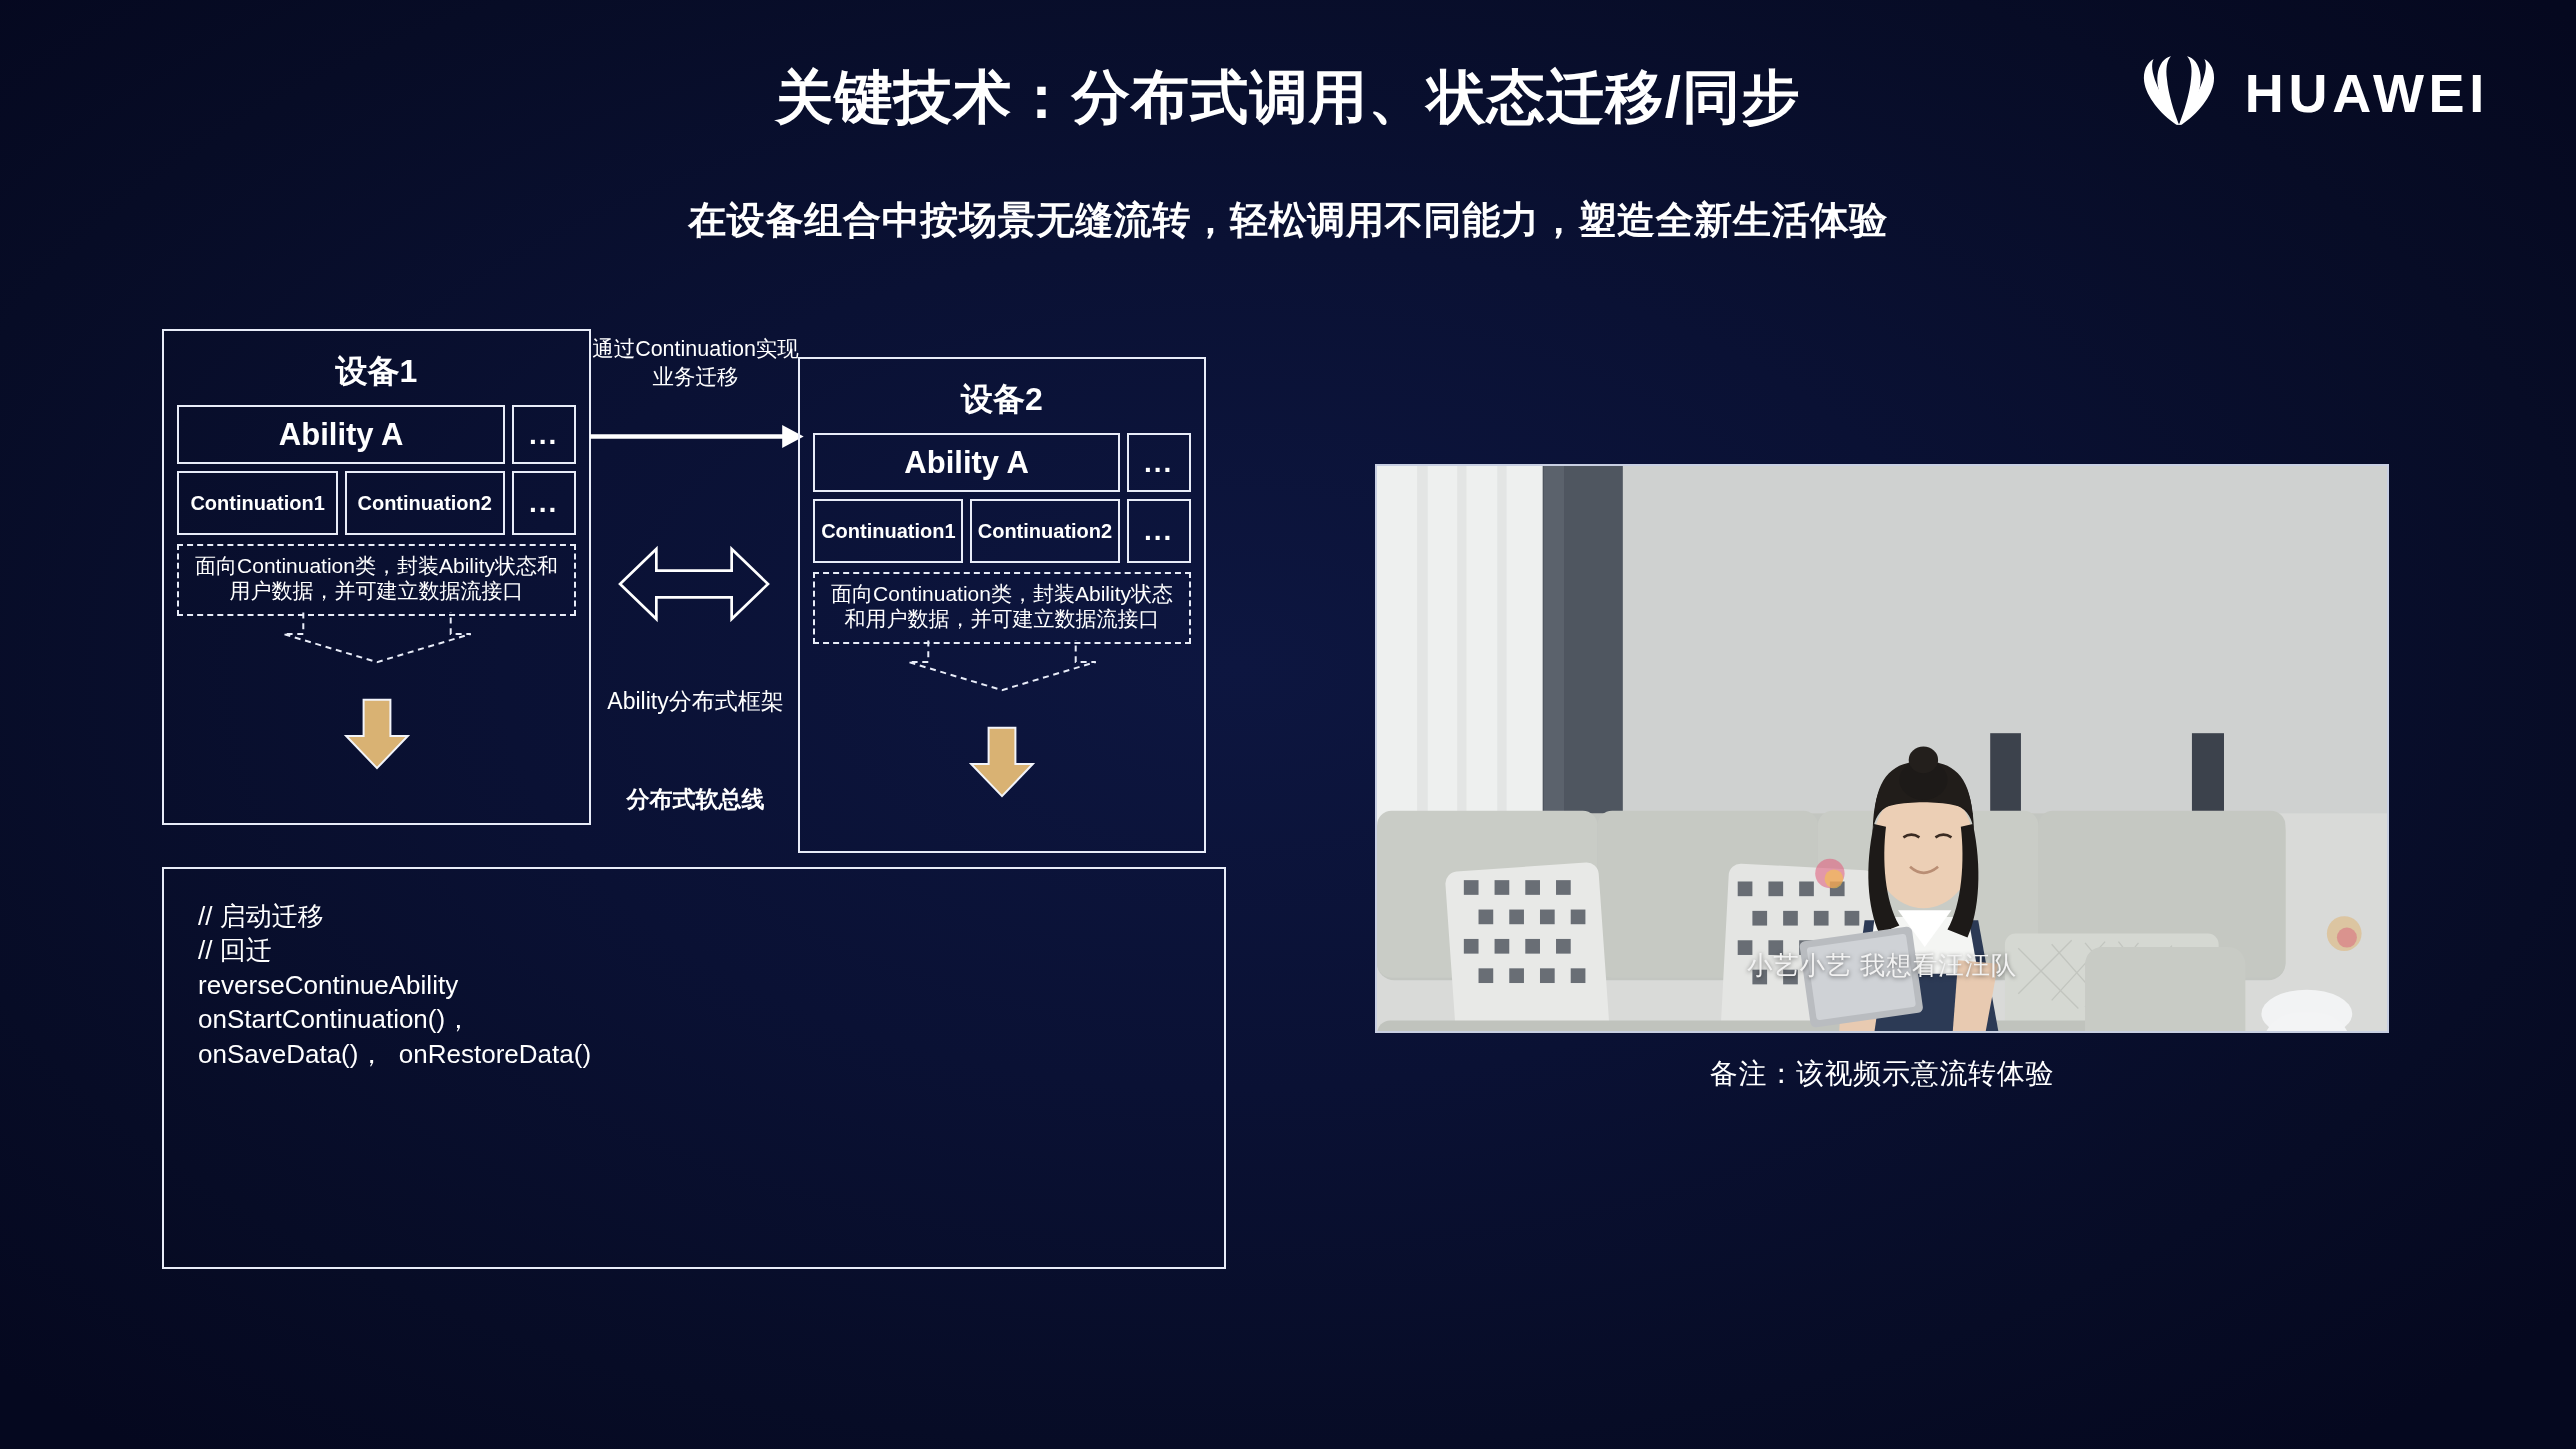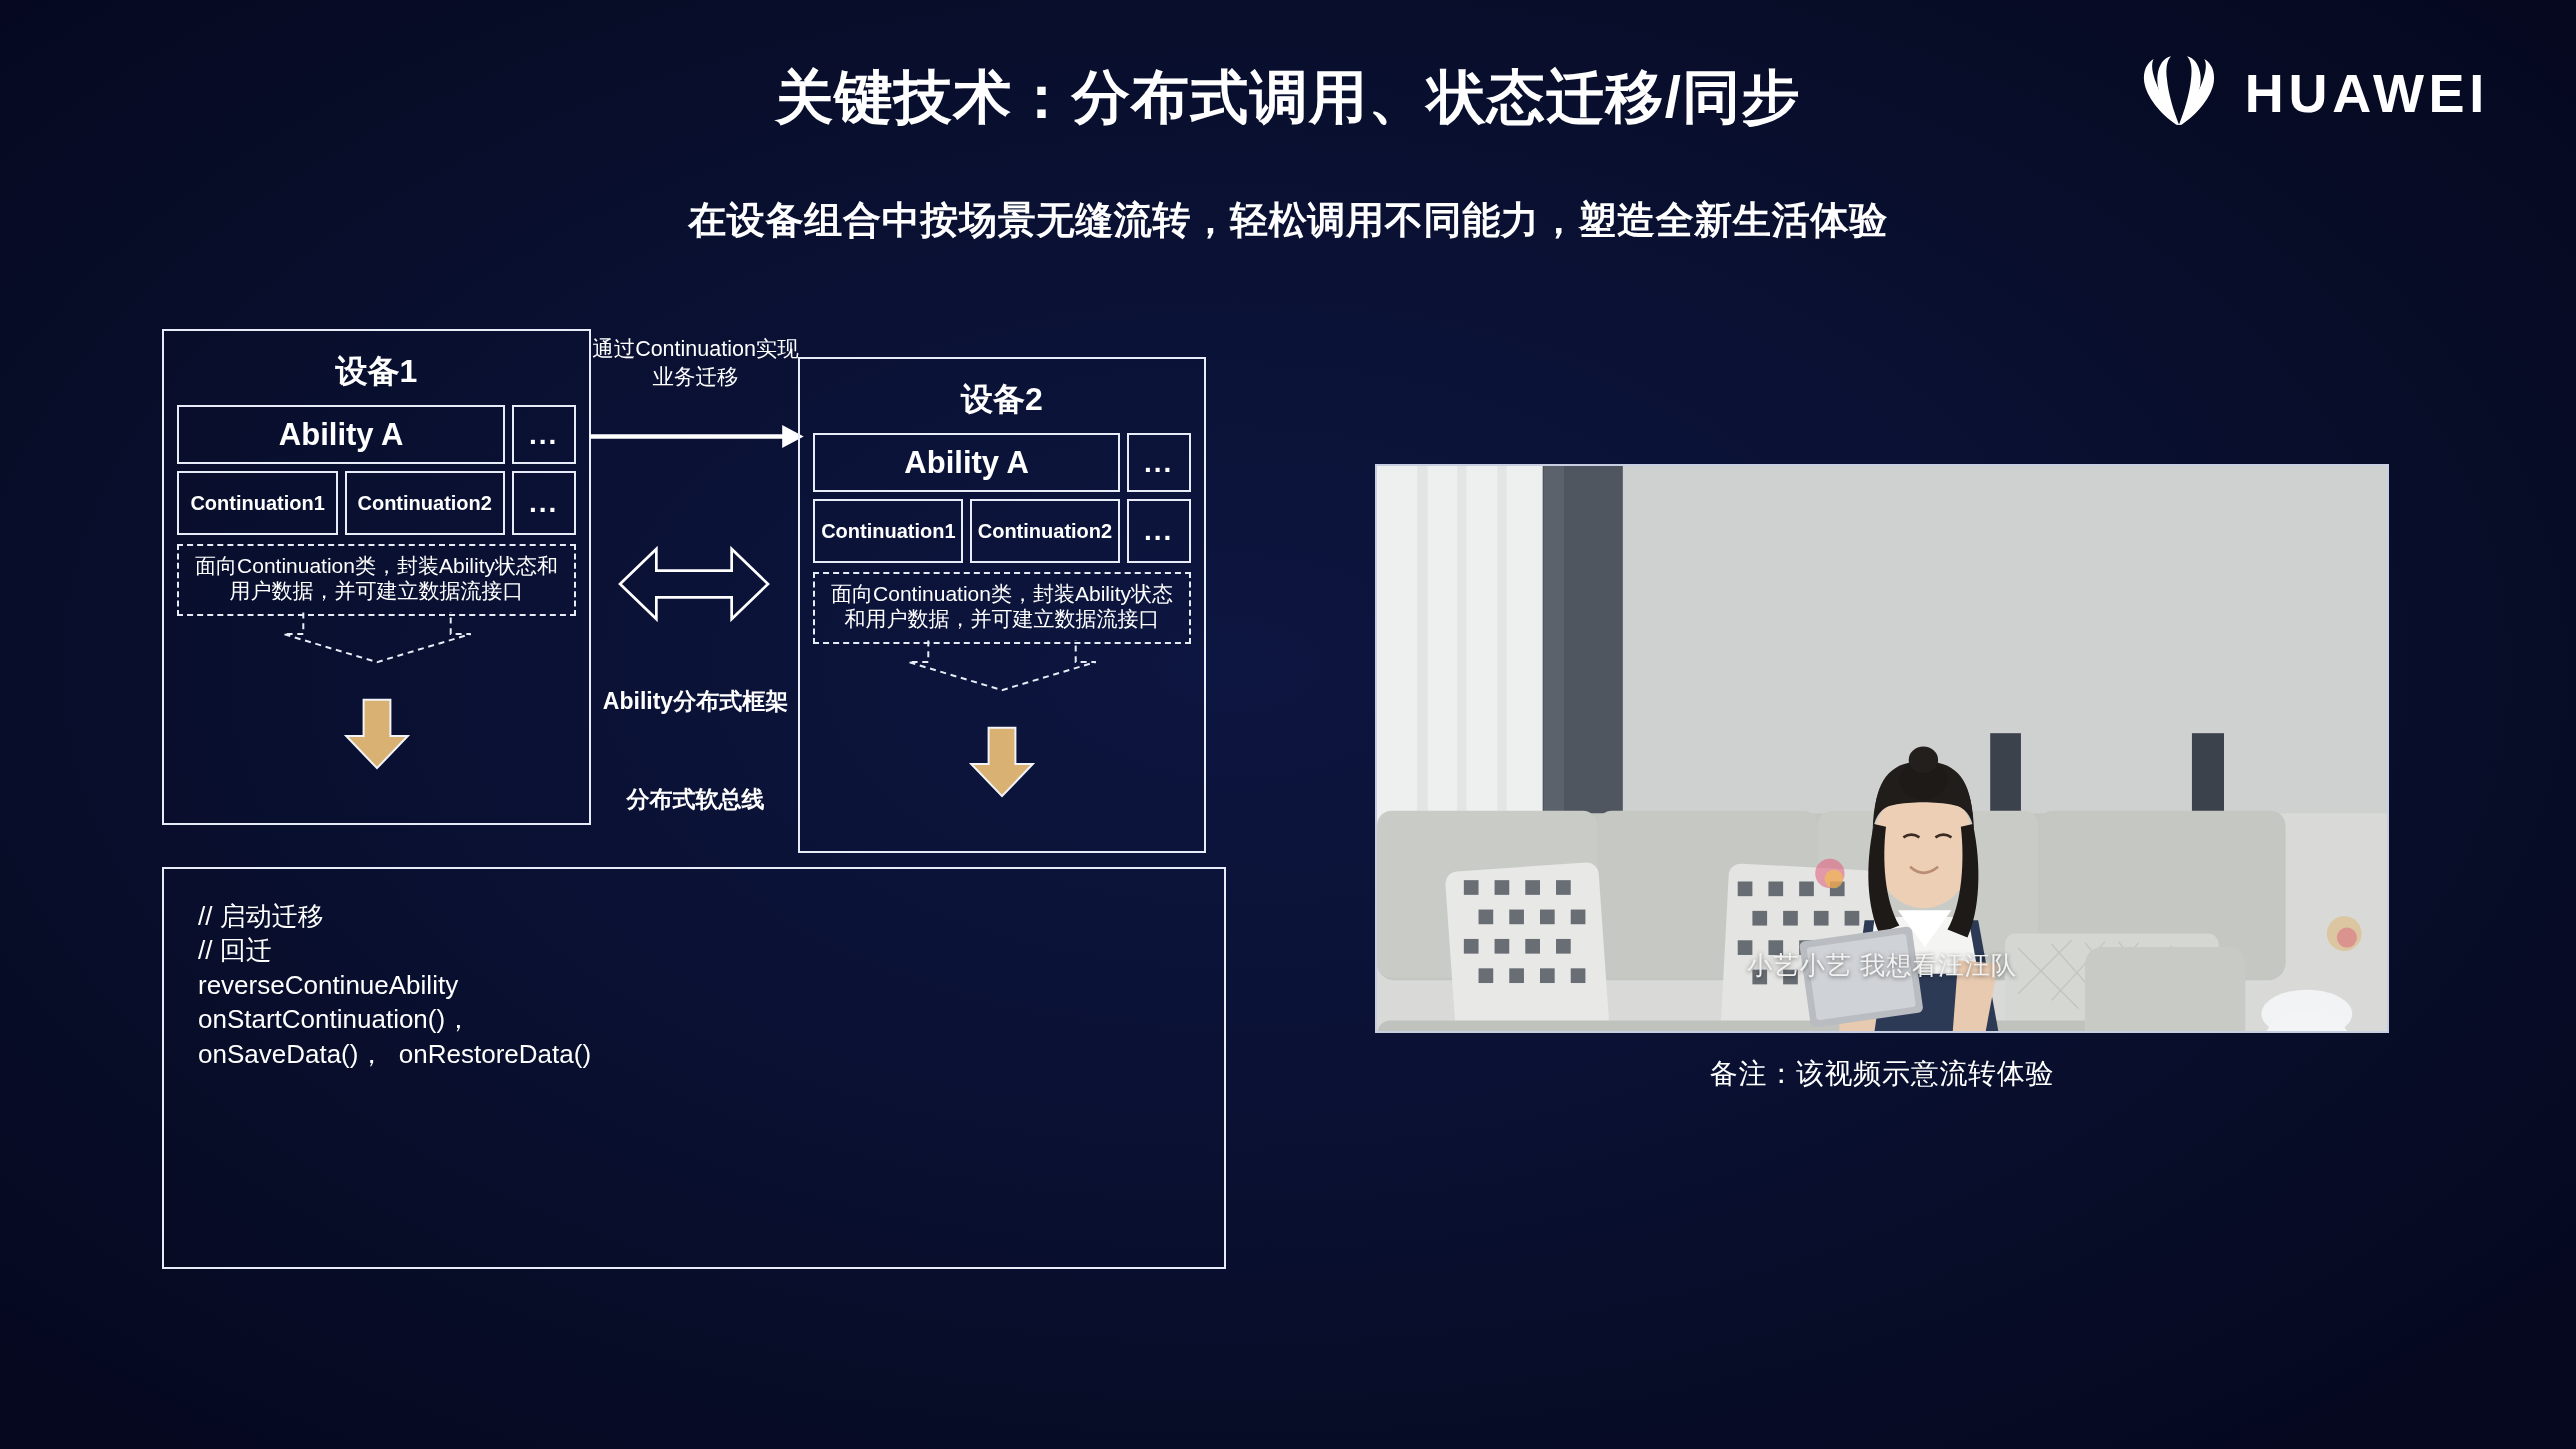--- a/index.html
+++ b/index.html
@@ -205,21 +205,21 @@
     width: 207px;
     font-size: 21.5px;
     line-height: 1.32;
     white-space: normal;
   }
   #framework-label {
     left: 592px;
     top: 686px;
     width: 207px;
     font-size: 23px;
-    font-weight: bold;
+    font-weight: normal;
   }
   #softbus-label {
     left: 592px;
     top: 784px;
     width: 207px;
     font-size: 23px;
     font-weight: bold;
   }
   .transfer-arrow {
     position: absolute;

